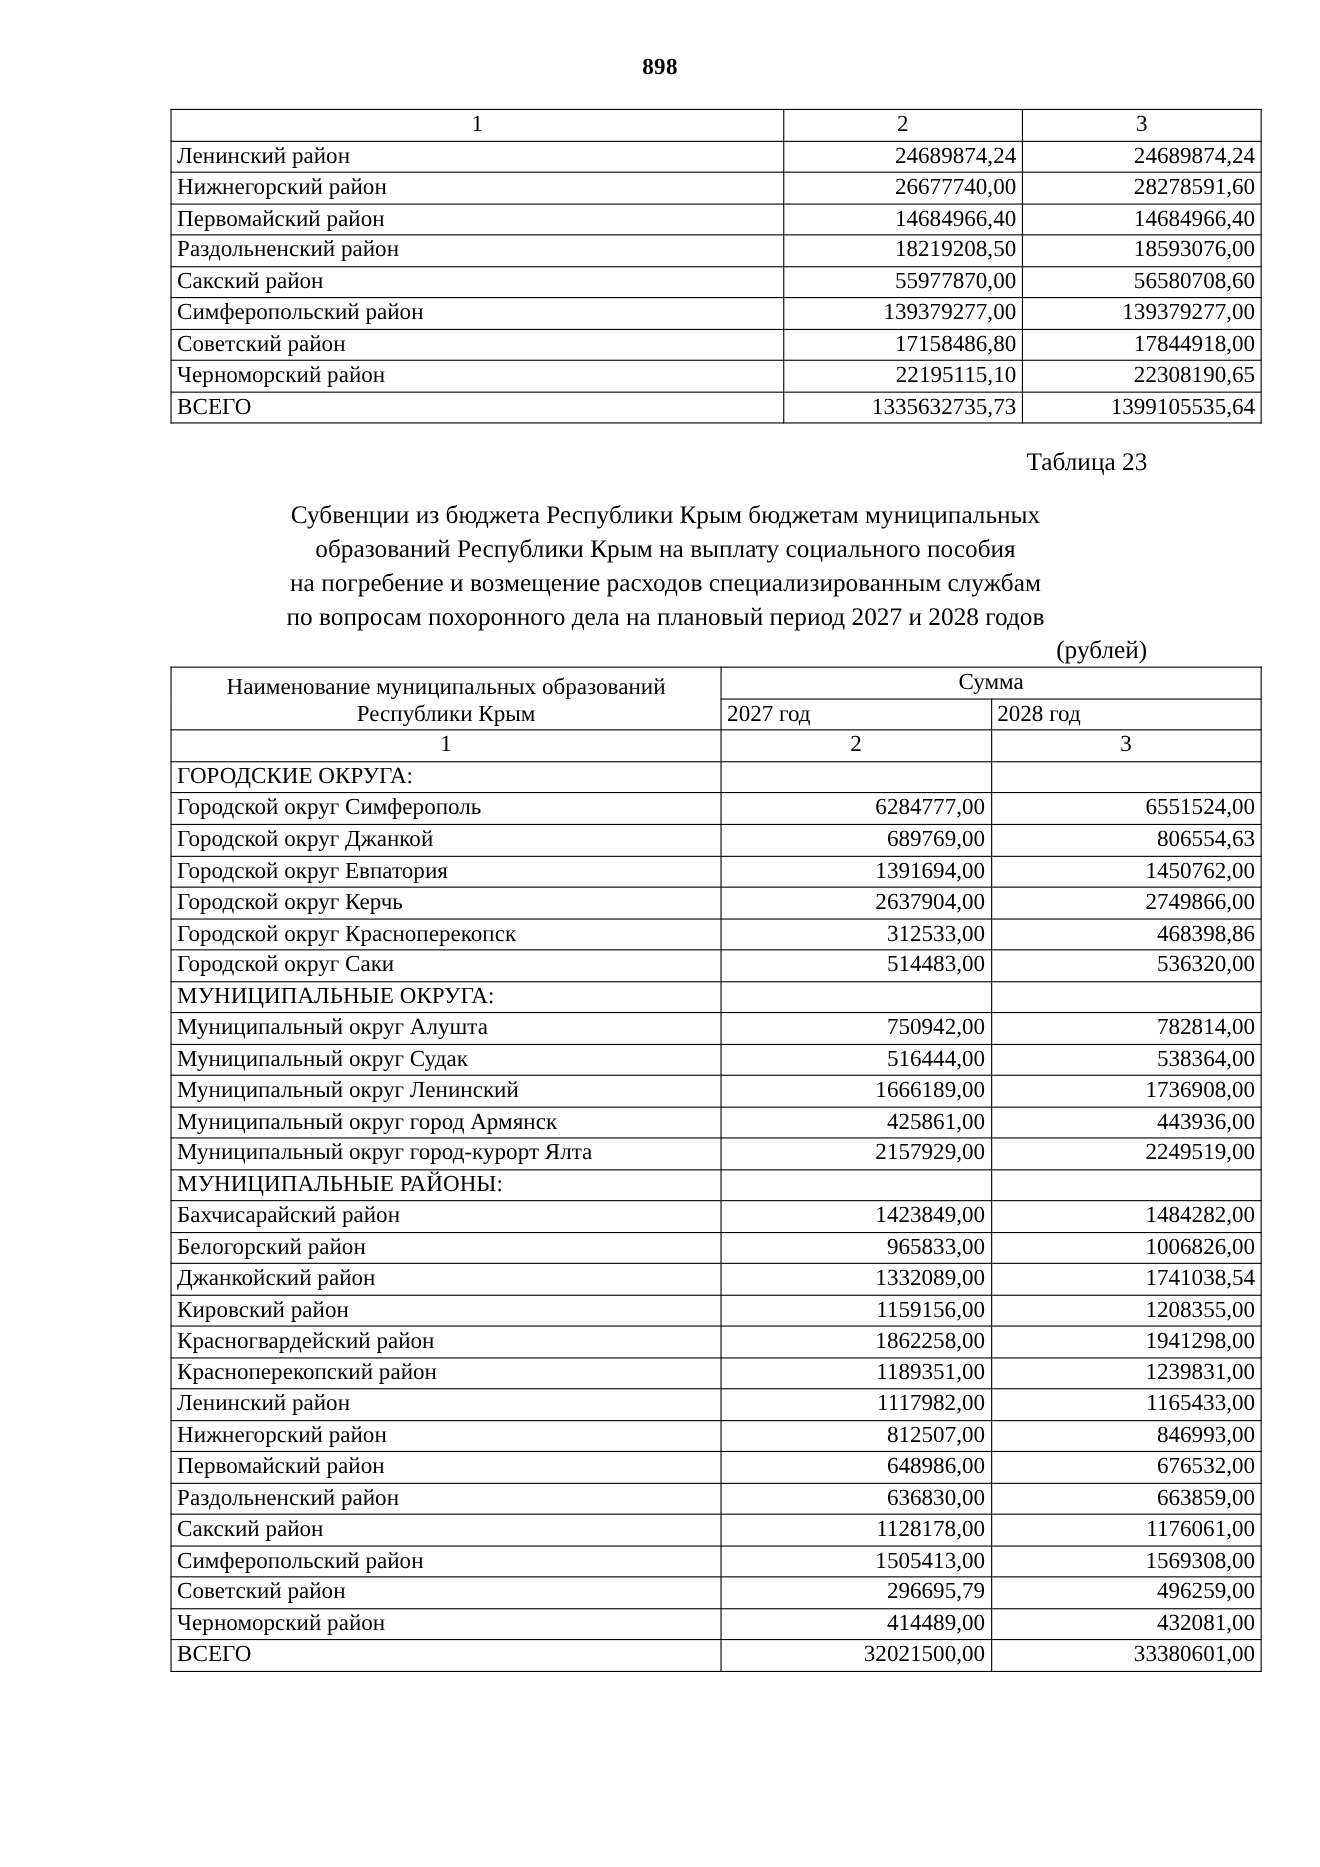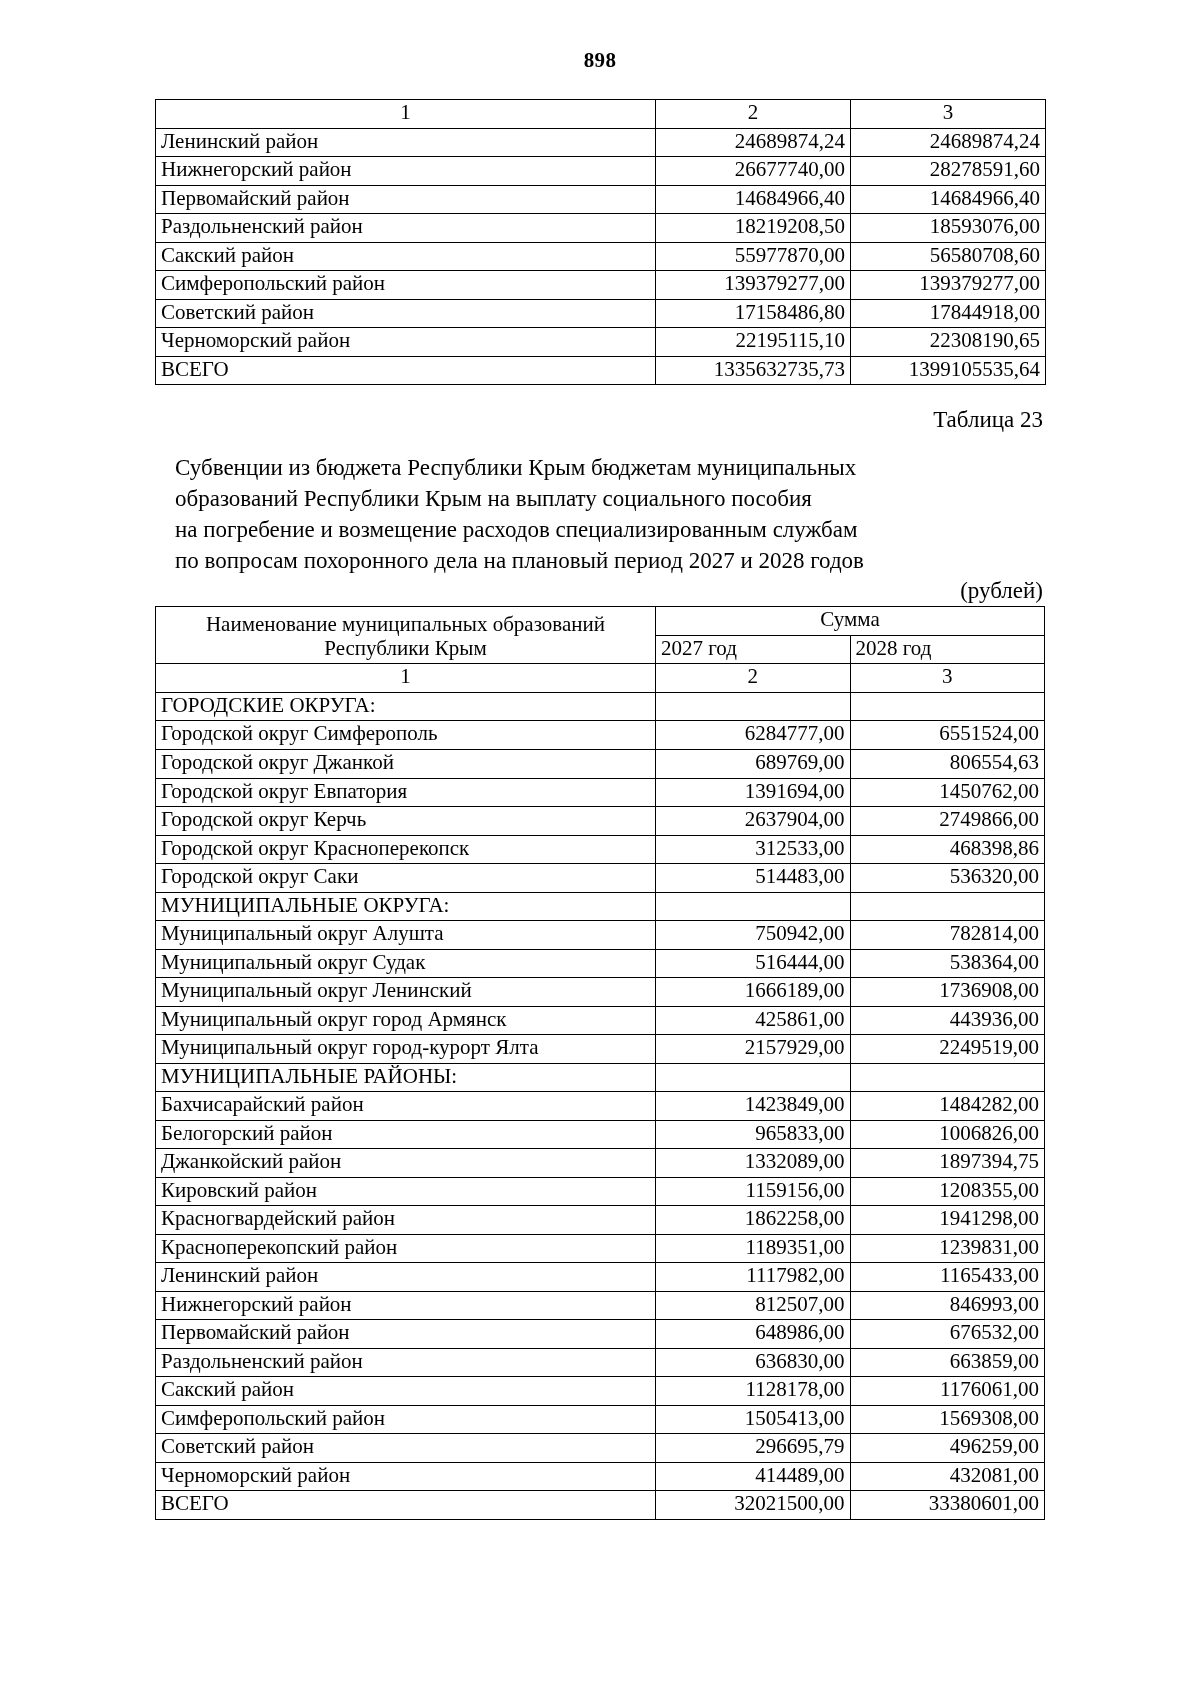--- a/index.html
+++ b/index.html
@@ -29,21 +29,21 @@
     margin-bottom: 0;
     letter-spacing: 0.3px;
     font-weight: bold;
   }
   .content {
     margin: 0 auto;
     width: 890px;
   }
   table.doc-table {
     border-collapse: collapse;
-    width: 890px;
+    width: 992px;
     table-layout: fixed;
     font-size: 21px;
   }
   table.doc-table td, table.doc-table th {
     border: 1.3px solid #000000;
     padding: 1px 5px 3px 5px;
     vertical-align: bottom;
     font-weight: normal;
     line-height: 1.12;
     height: 26px;
@@ -54,20 +54,21 @@
   .c-center { text-align: center; }
   .bold { font-weight: bold; }
   .tbl1 { margin-top: 26px; }
   .table-caption {
     text-align: right;
     font-size: 23px;
     margin-top: 22px;
     margin-right: 2px;
   }
   .title-block {
+    text-align: center;
     font-size: 23px;
     line-height: 1.34;
     margin-top: 20px;
     margin-left: 20px;
     margin-right: 10px;
   }
   .title-block div { white-space: nowrap; }
   .units {
     text-align: right;
     font-size: 23px;
@@ -259,21 +260,21 @@
             <td class="col-num">1484282,00</td>
           </tr>
           <tr>
             <td class="col-name">Белогорский район</td>
             <td class="col-num">965833,00</td>
             <td class="col-num">1006826,00</td>
           </tr>
           <tr>
             <td class="col-name">Джанкойский район</td>
             <td class="col-num">1332089,00</td>
-            <td class="col-num">1897394,75</td>
+            <td class="col-num">1741038,54</td>
           </tr>
           <tr>
             <td class="col-name">Кировский район</td>
             <td class="col-num">1159156,00</td>
             <td class="col-num">1208355,00</td>
           </tr>
           <tr>
             <td class="col-name">Красногвардейский район</td>
             <td class="col-num">1862258,00</td>
             <td class="col-num">1941298,00</td>

